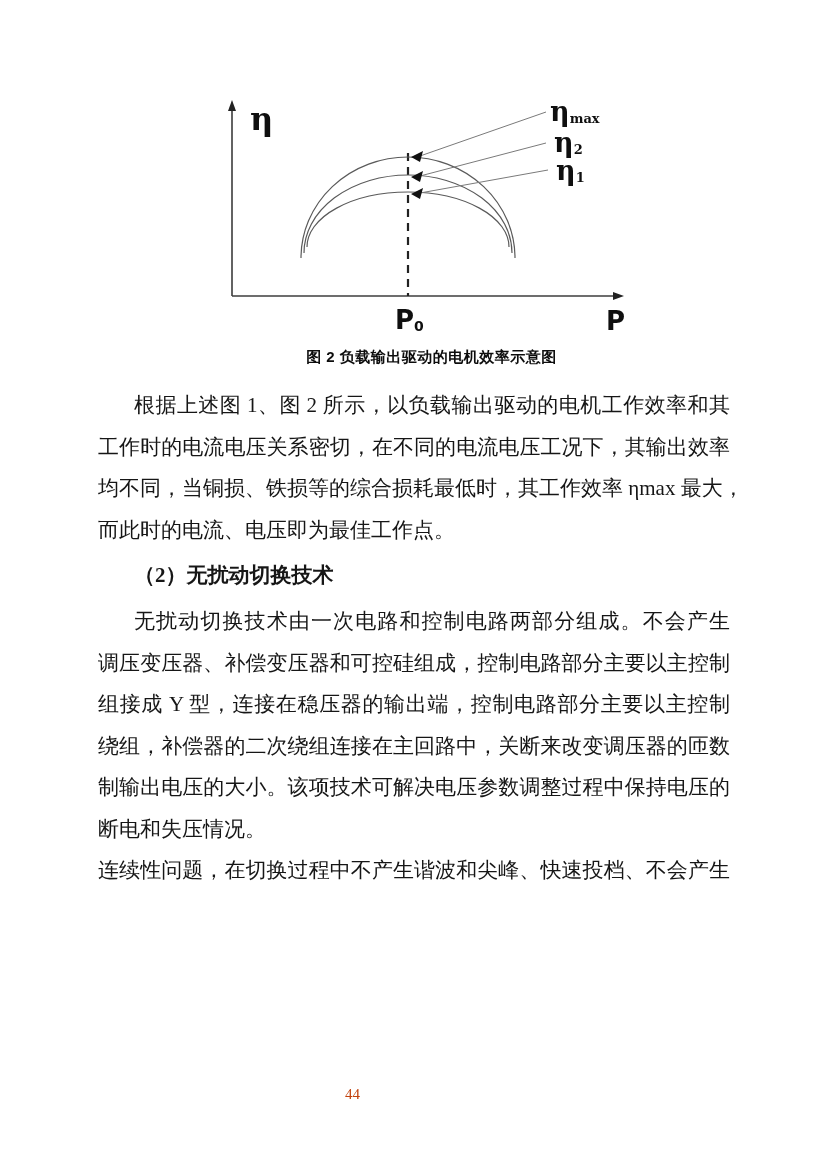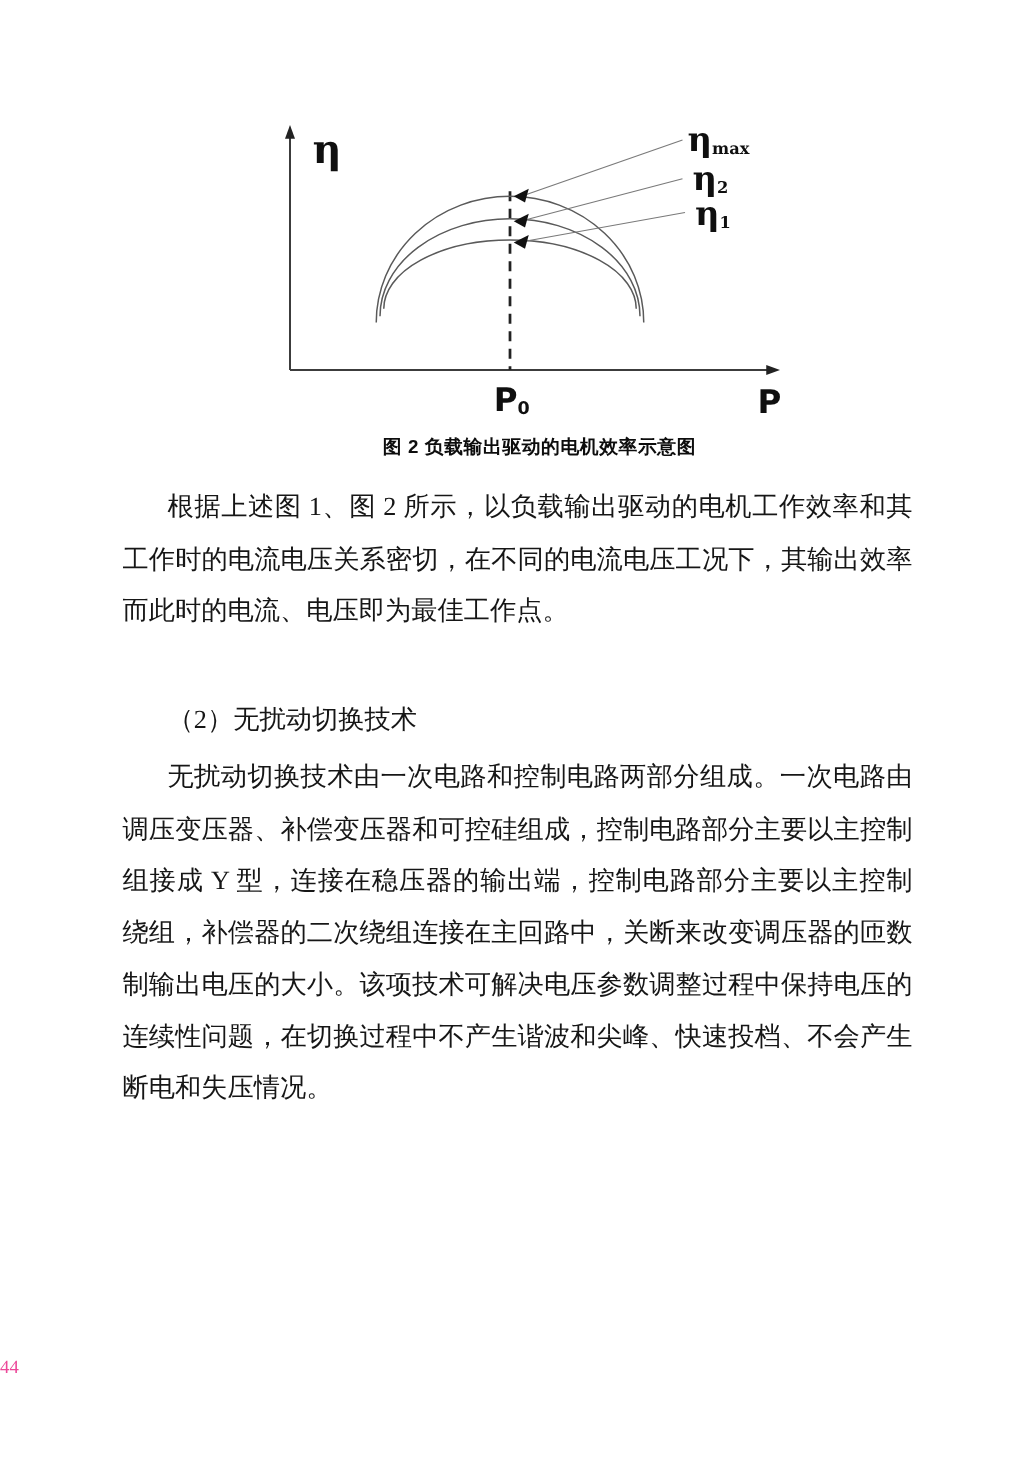--- a/index.html
+++ b/index.html
@@ -16,26 +16,26 @@
     transform:translateX(18px);letter-spacing:.5px;
   }
   .body-text{
     position:absolute;left:98px;width:632px;
     font-size:21px;line-height:41.5px;color:#161616;
   }
   .line{display:block;text-align:justify;text-align-last:justify;white-space:nowrap;}
   .line.last{text-align-last:left;}
   .line.indent{text-indent:36px;}
   #para1{top:385px;font-family:Liberation Serif, serif;}
-  #heading2{top:555px;}
+  #heading2{top:555px;font-weight:bold;}
   #heading2 .line{text-align-last:left;}
   #para2{top:601px;}
   .page-num{
-    position:absolute;top:1086px;left:0;width:705px;
-    font-size:15px;color:#ec4899;font-family:"Liberation Serif",serif;
+    position:absolute;top:1086px;left:0;width:705px;text-align:center;
+    font-size:15px;color:#c2410c;font-family:"Liberation Serif",serif;
   }
   svg text{fill:#0f0f0f;}
 </style>
 </head>
 <body>
 
 <div>
 
   <svg class="figure-svg" viewBox="0 0 420 246">
 
@@ -64,32 +64,33 @@
     <text x="330" y="25" font-size="27" font-weight="bold" font-family="'DejaVu Serif',serif"><tspan>η</tspan><tspan font-size="13" dy="2">max</tspan></text>
     <text x="334" y="56" font-size="27" font-weight="bold" font-family="'DejaVu Serif',serif"><tspan>η</tspan><tspan font-size="13" dy="2">2</tspan></text>
     <text x="336" y="84" font-size="27" font-weight="bold" font-family="'DejaVu Serif',serif"><tspan>η</tspan><tspan font-size="13" dy="2">1</tspan></text>
   </svg>
 
   <div class="fig-caption">图 2 负载输出驱动的电机效率示意图</div>
 
   <div class="body-text" id="para1">
     <span class="line indent">根据上述图 1、图 2 所示，以负载输出驱动的电机工作效率和其</span>
     <span class="line">工作时的电流电压关系密切，在不同的电流电压工况下，其输出效率</span>
+    <span class="line">均不同，当铜损、铁损等的综合损耗最低时，其工作效率 ηmax 最大，</span>
     <span class="line last">而此时的电流、电压即为最佳工作点。</span>
   </div>
 
   <div class="body-text" id="heading2">
     <span class="line indent last">（2）无扰动切换技术</span>
   </div>
 
   <div class="body-text" id="para2">
-    <span class="line indent">无扰动切换技术由一次电路和控制电路两部分组成。一次电路由</span>
+    <span class="line indent">无扰动切换技术由一次电路和控制电路两部分组成。不会产生</span>
     <span class="line">调压变压器、补偿变压器和可控硅组成，控制电路部分主要以主控制</span>
     <span class="line">组接成 Y 型，连接在稳压器的输出端，控制电路部分主要以主控制</span>
     <span class="line">绕组，补偿器的二次绕组连接在主回路中，关断来改变调压器的匝数</span>
     <span class="line">制输出电压的大小。该项技术可解决电压参数调整过程中保持电压的</span>
+    <span class="line last">断电和失压情况。</span>
     <span class="line">连续性问题，在切换过程中不产生谐波和尖峰、快速投档、不会产生</span>
-    <span class="line last">断电和失压情况。</span>
   </div>
 
   <div class="page-num">44</div>
 
 </div>
 
 </body></html>

